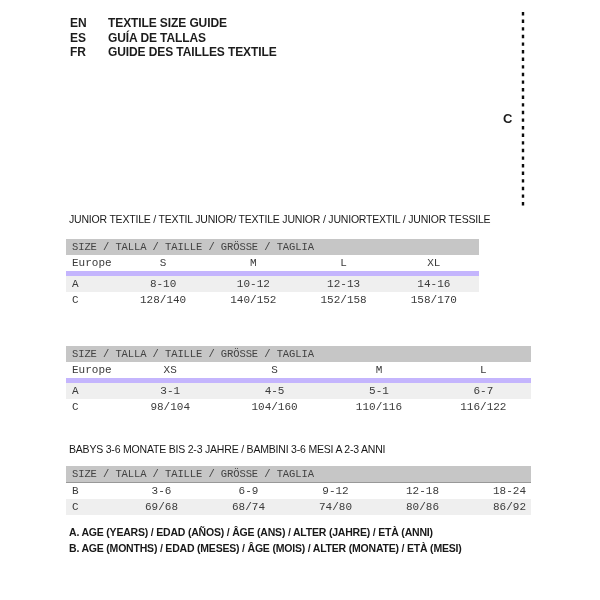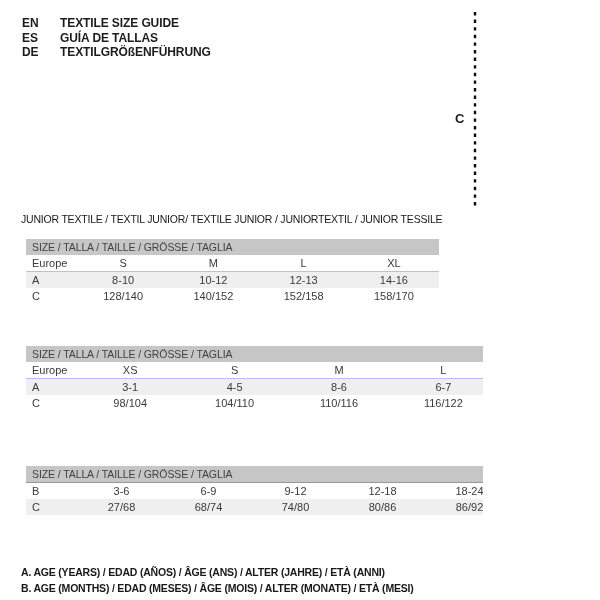--- a/index.html
+++ b/index.html
@@ -4,20 +4,21 @@
 <style>
   html, body { margin: 0; padding: 0; background: #ffffff; }
   .page {
     position: relative;
     width: 483px;
     height: 600px;
     background: #ffffff;
     font-family: "Liberation Sans", "DejaVu Sans", sans-serif;
     color: #1c1c1c;
     overflow: hidden;
+    margin-left: 48px;
   }
 
   
   .lang-header { position: absolute; left: 22px; top: 15px; }
   .lang-row { height: 14.6px; line-height: 14.6px; white-space: nowrap; }
   .lang-code {
     display: inline-block; width: 38px;
     font-size: 12px; font-weight: 700; letter-spacing: -0.1px;
   }
   .lang-title { font-size: 12px; font-weight: 700; letter-spacing: -0.1px; }
@@ -26,62 +27,62 @@
   .figure-block { position: absolute; left: 450px; top: 4px; width: 145px; height: 215px; }
 
   
   .section-title {
     position: absolute; left: 21px;
     font-size: 10.5px; font-weight: 400; letter-spacing: -0.2px;
     white-space: nowrap; color: #181818; line-height: 13px;
   }
 
   
-  .size-table { position: absolute; left: 26px; }
+  .size-table { position: absolute; left: 18px; font-family: Liberation Mono, monospace; }
   .size-bar {
     height: 16px; line-height: 16px;
     background: #c6c6c6; color: #424242;
     font-size: 10.5px; padding-left: 6px;
     letter-spacing: -0.1px; white-space: nowrap;
   }
   .size-bar.edged { border-bottom: 1px solid #989898; }
   table.szt {
     width: 100%; border-collapse: collapse; table-layout: fixed;
     font-size: 11px; color: #3a3a3a;
   }
   table.szt td {
     height: 16px; line-height: 16px; padding: 0;
     text-align: center; white-space: nowrap; overflow: hidden;
   }
   table.szt td.lbl { text-align: left; padding-left: 6px; }
-  tr.sep td { border-bottom: 1px solid #c4b5fd; }
+  tr.sep td { border-bottom: 5px solid #c4b5fd; }
   tr.shaded td { background: #efefef; }
 
   
-  .legend { position: absolute; left: 21px; top: 564px; }
+  .legend { position: absolute; left: 21px; top: 524px; }
   .legend-line {
     height: 16px; line-height: 16px;
     font-size: 10.5px; font-weight: 700; letter-spacing: -0.2px;
     white-space: nowrap; color: #181818;
   }
 </style>
 </head>
 <body>
 
 <div class="page">
 
   <div class="lang-header">
     <div class="lang-row">
       <span class="lang-code">EN</span><span class="lang-title">TEXTILE SIZE GUIDE</span>
     </div>
     <div class="lang-row">
       <span class="lang-code">ES</span><span class="lang-title">GUÍA DE TALLAS</span>
     </div>
     <div class="lang-row">
-      <span class="lang-code">DE</span><span class="lang-title">TEXTILGRÖßENFÜHRUNG</span>
+      <span class="lang-code">FR</span><span class="lang-title">GUIDE DES TAILLES TEXTILE</span>
     </div>
   </div>
 
   <div class="figure-block">
     <svg viewBox="0 0 145 215" width="145" height="215">
       <line x1="25" y1="8" x2="25" y2="203" stroke="#0b0b0b" stroke-width="2.4" stroke-dasharray="3.4 4.2"></line>
       <text x="5" y="119" font-size="13" font-weight="bold" fill="#1c1c1c" font-family="Liberation Sans, DejaVu Sans, sans-serif">C</text>
       <g fill="#0b0b0b">
         <circle cx="79" cy="32" r="24"></circle>
         <ellipse cx="54.5" cy="35" rx="5" ry="8.5"></ellipse>
@@ -154,36 +155,37 @@
         <td>XS</td>
         <td>S</td>
         <td>M</td>
         <td>L</td>
         <td>XL</td>
       </tr>
       <tr class="shaded">
         <td class="lbl">A</td>
         <td>3-1</td>
         <td>4-5</td>
-        <td>8-6</td>
+        <td>5-1</td>
         <td>6-7</td>
         <td>7-8</td>
       </tr>
       <tr>
         <td class="lbl">C</td>
         <td>98/104</td>
-        <td>104/110</td>
+        <td>104/160</td>
         <td>110/116</td>
         <td>116/122</td>
         <td>122/128</td>
       </tr>
     </tbody>
       </table>
   </div>
 
+  <div class="section-title" style="top:443px">BABYS 3-6 MONATE BIS 2-3 JAHRE / BAMBINI 3-6 MESI A 2-3 ANNI</div>
   <div class="size-table" style="top:466px; width:574px">
     <div class="size-bar edged">SIZE / TALLA / TAILLE / GRÖSSE / TAGLIA</div>
     <table class="szt">
       <colgroup>
           <col style="width:52px">
           <col>
           <col>
           <col>
           <col>
           <col>
@@ -194,21 +196,21 @@
         <td class="lbl">B</td>
         <td>3-6</td>
         <td>6-9</td>
         <td>9-12</td>
         <td>12-18</td>
         <td>18-24</td>
         <td>24-36</td>
       </tr>
       <tr class="shaded">
         <td class="lbl">C</td>
-        <td>27/68</td>
+        <td>69/68</td>
         <td>68/74</td>
         <td>74/80</td>
         <td>80/86</td>
         <td>86/92</td>
         <td>92/98</td>
       </tr>
     </tbody>
       </table>
   </div>
 

